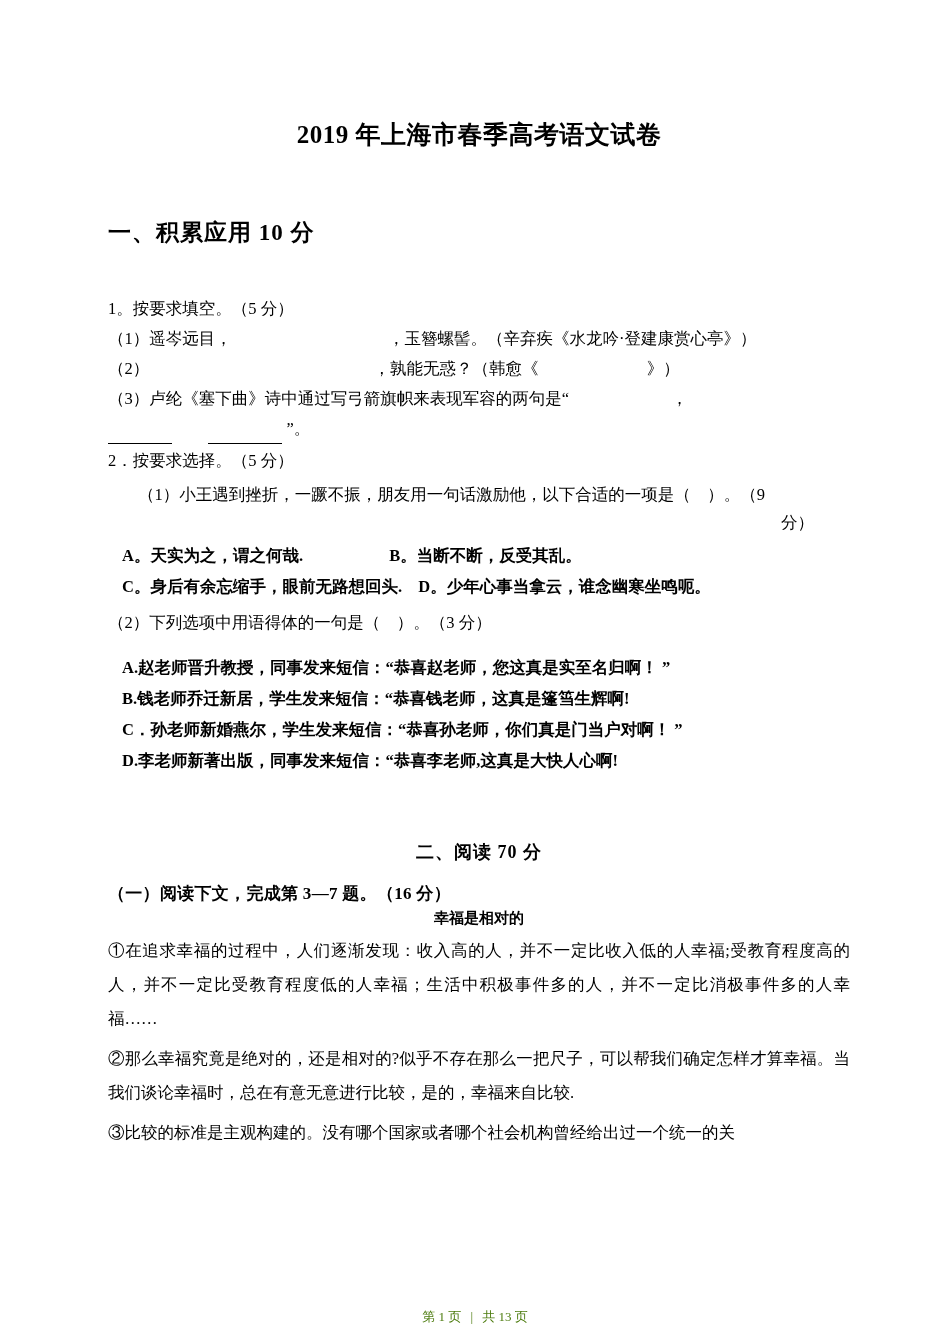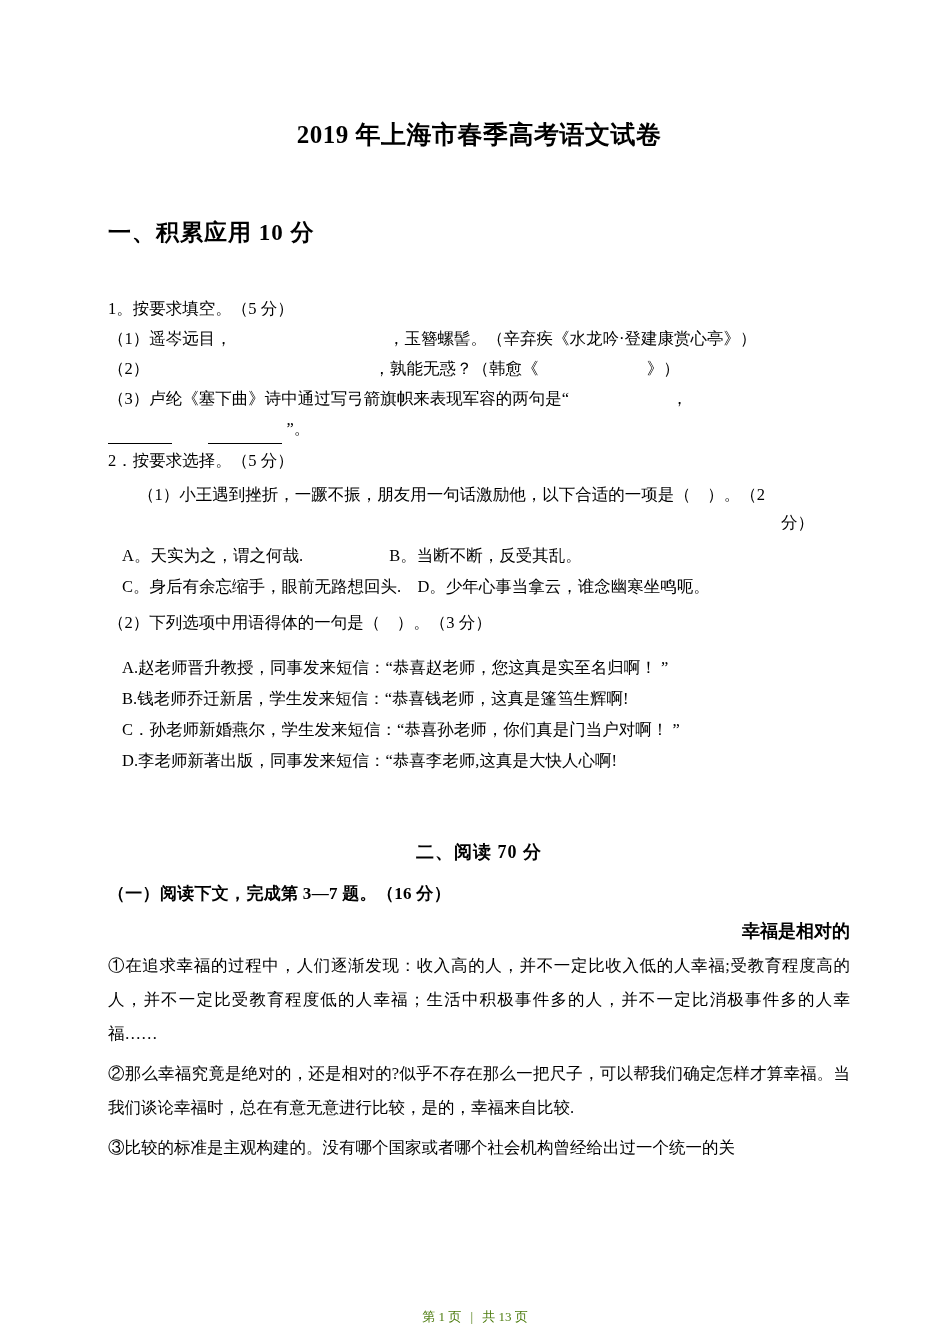--- a/index.html
+++ b/index.html
@@ -61,26 +61,27 @@
   }
   .blank-space {
     display: inline-block;
     height: 1em;
     vertical-align: bottom;
   }
   .opt-row {
     font-size: 16.5px;
     line-height: 31px;
     padding-left: 14px;
+    font-weight: bold;
   }
   .sub-title {
-    text-align: right;
-    font-size: 18px;
-    font-weight: bold;
-    margin-top: 14px;
+    text-align: center;
+    font-size: 15px;
+    font-weight: bold;
+    margin-top: 4px;
   }
   .passage-head {
     font-size: 17px;
     font-weight: bold;
     margin-top: 18px;
     letter-spacing: 0.3px;
   }
   .para {
     font-size: 16.5px;
     line-height: 34px;
@@ -140,21 +141,21 @@
     <div class="q-line">
       <span class="blank-u" style="width:64px"></span>
       <span class="blank-space" style="width:28px"></span>
       <span class="blank-u" style="width:74px"></span>
       <span>”。</span>
     </div>
 
     <div class="q-line" style="margin-top:2px">2．按要求选择。（5 分）</div>
 
     <div class="q-line indent-2" style="margin-top:4px">
-      <span>（1）小王遇到挫折，一蹶不振，朋友用一句话激励他，以下合适的一项是（　）。（2</span>
+      <span>（1）小王遇到挫折，一蹶不振，朋友用一句话激励他，以下合适的一项是（　）。（9</span>
     </div>
     <div class="q-line" style="text-align:right; padding-right:36px; margin-top:-2px">
       <span>分）</span>
     </div>
 
     <div class="opt-row" style="margin-top:2px">
       <span>A。天实为之，谓之何哉.</span>
       <span class="blank-space" style="width:78px"></span>
       <span>B。当断不断，反受其乱。</span>
     </div>

